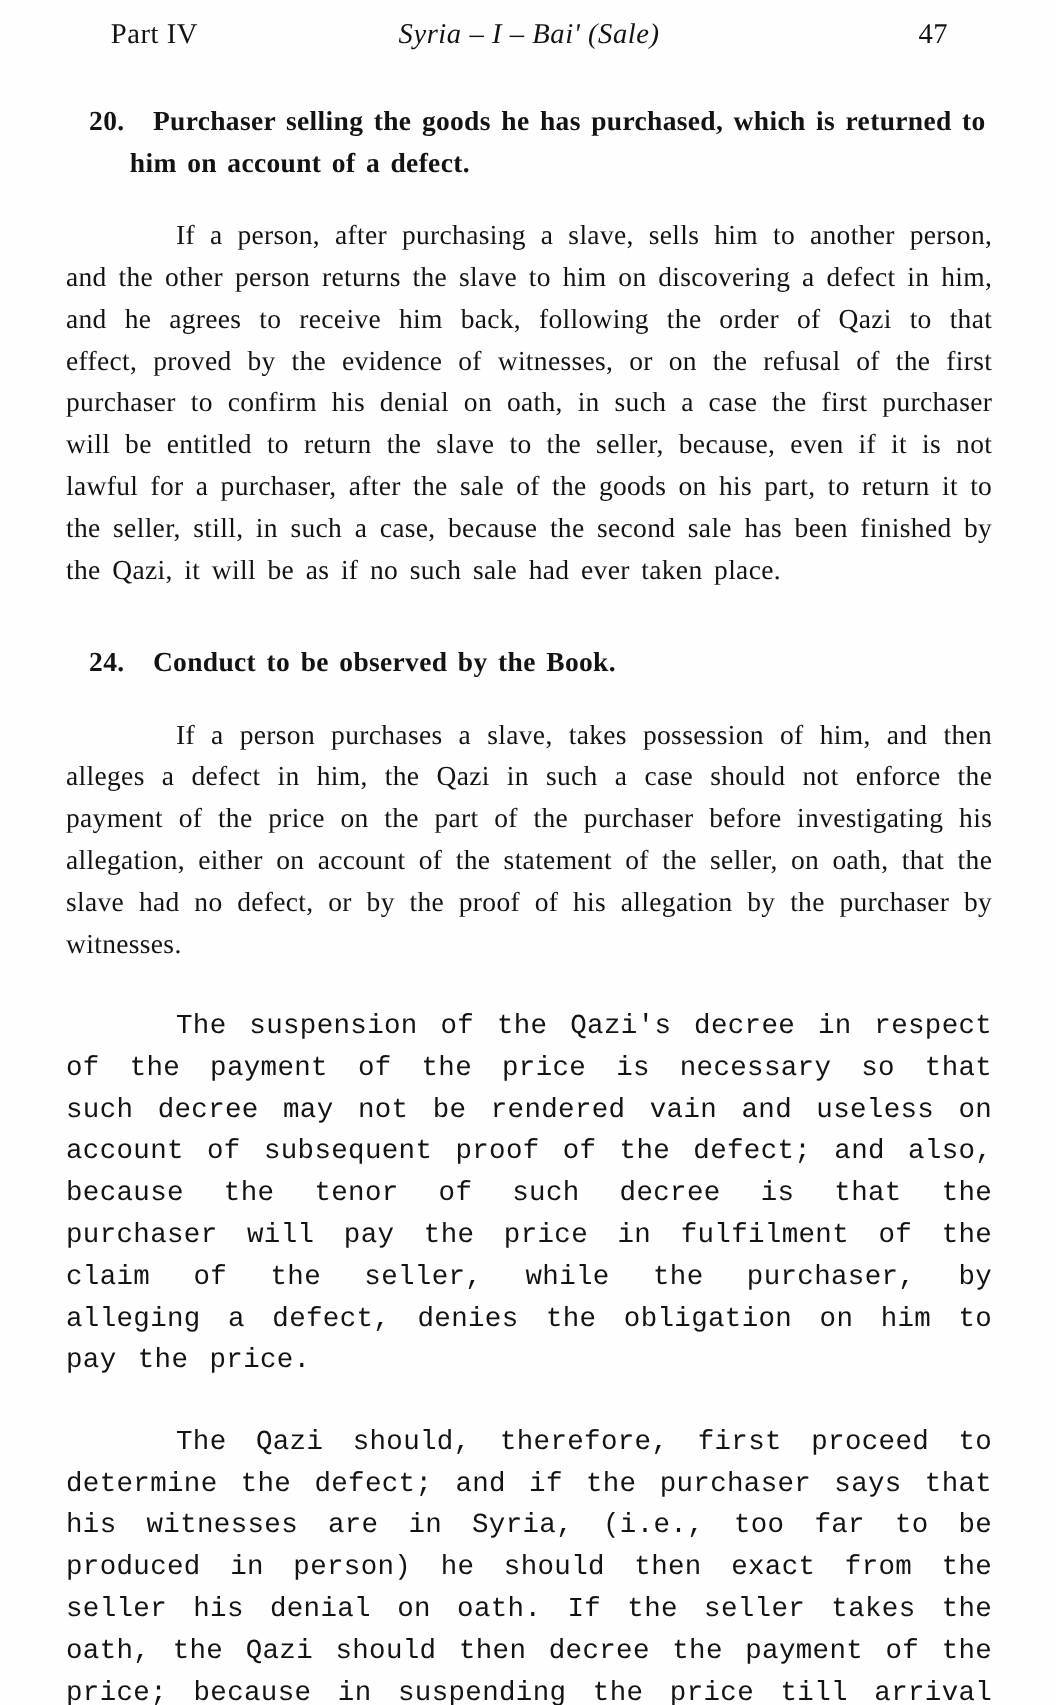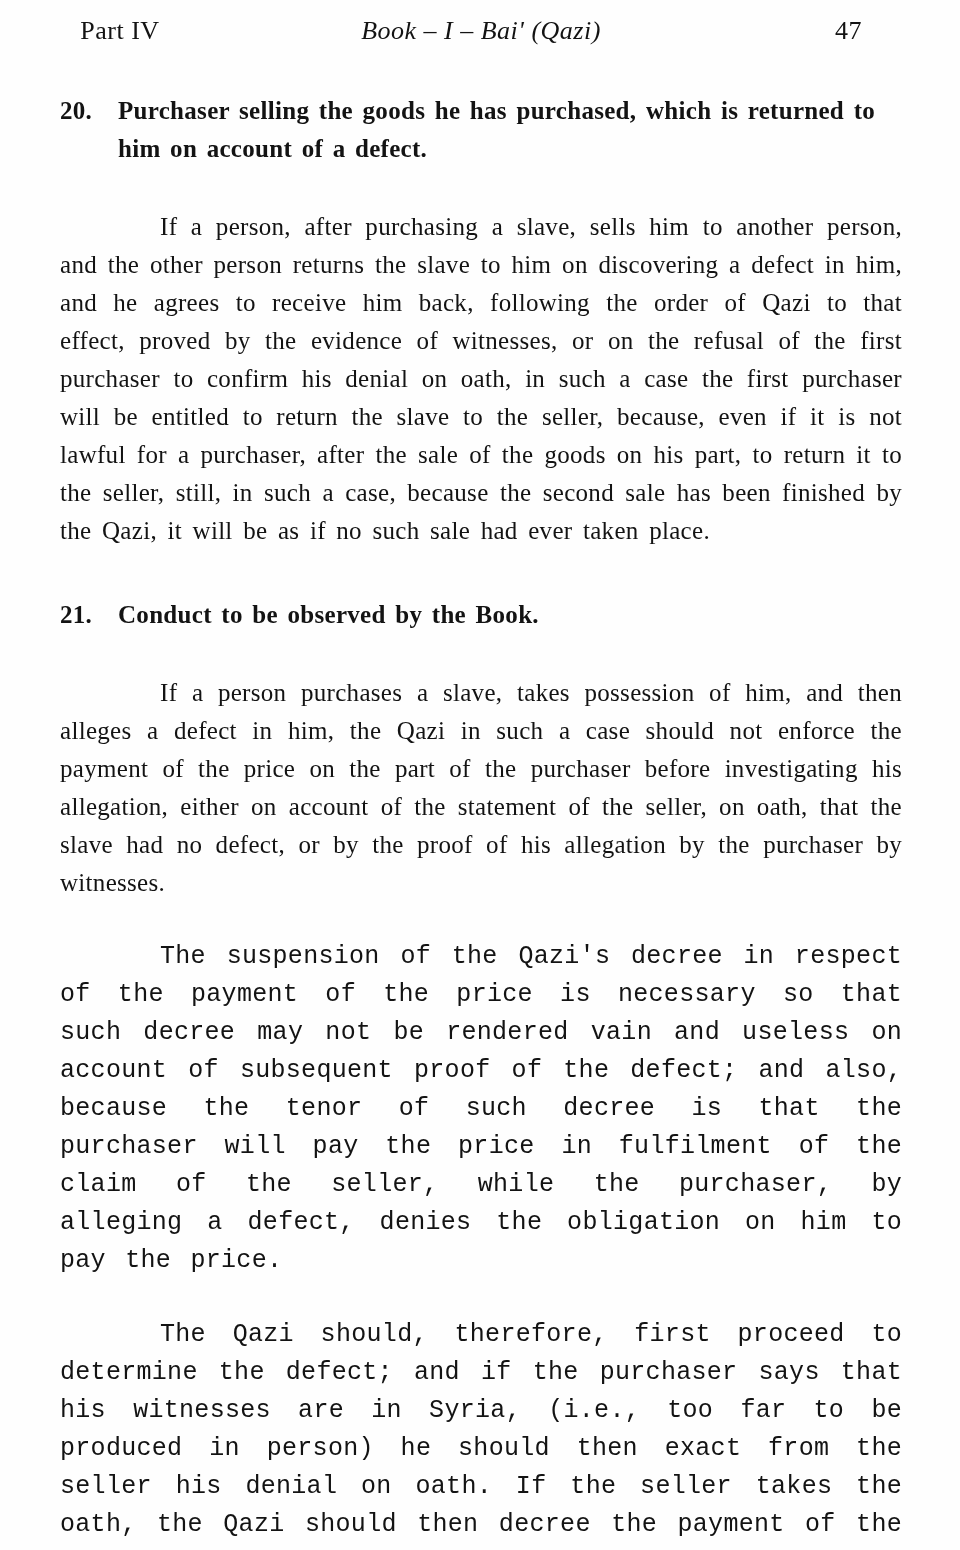--- a/index.html
+++ b/index.html
@@ -23,21 +23,21 @@
     }
     .header {
       display: flex;
       justify-content: space-between;
       align-items: baseline;
       font-size: 26px;
       letter-spacing: 0.5px;
     }
     .h-left {
       min-width: 120px;
-      text-align: center;
+      text-align: right;
     }
     .h-center {
       flex: 1;
       text-align: center;
       font-style: italic;
     }
     .h-right {
       min-width: 120px;
       text-align: right;
       padding-right: 40px;
@@ -48,54 +48,55 @@
       margin: 42px 0 0 0;
       padding-left: 58px;
       text-indent: -58px;
       text-align: left;
       word-spacing: 3px;
     }
     .sec-num {
       display: inline-block;
       width: 58px;
       text-indent: 0;
+      margin-left: 21px;
     }
     .para {
-      margin: 40px 0 0 0;
+      margin: 28px 0 0 0;
       text-indent: 100px;
       text-align: justify;
       word-spacing: 4px;
     }
     .para + .para {
       margin-top: 36px;
       font-family: Liberation Mono, monospace;
     }
     .section-21 .heading {
       margin-top: 46px;
     }
   </style>
 </head>
 <body>
 
 <div class="page">
 
   <div class="header">
     <span class="h-left">Part IV</span>
-    <span class="h-center">Book – I – Bai' (Qazi)</span>
+    <span class="h-center">Syria – I – Bai' (Sale)</span>
     <span class="h-right">47</span>
   </div>
 
   <div class="section section-20">
     <p class="heading"><span class="sec-num">20.</span><span class="sec-title">Purchaser selling the goods he has purchased, which is returned to him on account of a defect.</span></p>
 
     <p class="para">If a person, after purchasing a slave, sells him to another person, and the other person returns the slave to him on discovering a defect in him, and he agrees to receive him back, following the order of Qazi to that effect, proved by the evidence of witnesses, or on the refusal of the first purchaser to confirm his denial on oath, in such a case the first purchaser will be entitled to return the slave to the seller, because, even if it is not lawful for a purchaser, after the sale of the goods on his part, to return it to the seller, still, in such a case, because the second sale has been finished by the Qazi, it will be as if no such sale had ever taken place.</p>
   </div>
 
   <div class="section section-21">
-    <p class="heading"><span class="sec-num">21.</span><span class="sec-title">Conduct to be observed by the Book.</span></p>
+    <p class="heading"><span class="sec-num">24.</span><span class="sec-title">Conduct to be observed by the Book.</span></p>
 
     <p class="para">If a person purchases a slave, takes possession of him, and then alleges a defect in him, the Qazi in such a case should not enforce the payment of the price on the part of the purchaser before investigating his allegation, either on account of the statement of the seller, on oath, that the slave had no defect, or by the proof of his allegation by the purchaser by witnesses.</p>
 
     <p class="para">The suspension of the Qazi's decree in respect of the payment of the price is necessary so that such decree may not be rendered vain and useless on account of subsequent proof of the defect; and also, because the tenor of such decree is that the purchaser will pay the price in fulfilment of the claim of the seller, while the purchaser, by alleging a defect, denies the obligation on him to pay the price.</p>
 
     <p class="para">The Qazi should, therefore, first proceed to determine the defect; and if the purchaser says that his witnesses are in Syria, (i.e., too far to be produced in person) he should then exact from the seller his denial on oath. If the seller takes the oath, the Qazi should then decree the payment of the price; because in suspending the price till arrival of the witnesses, damage will</p>
   </div>
 
 </div>
 

